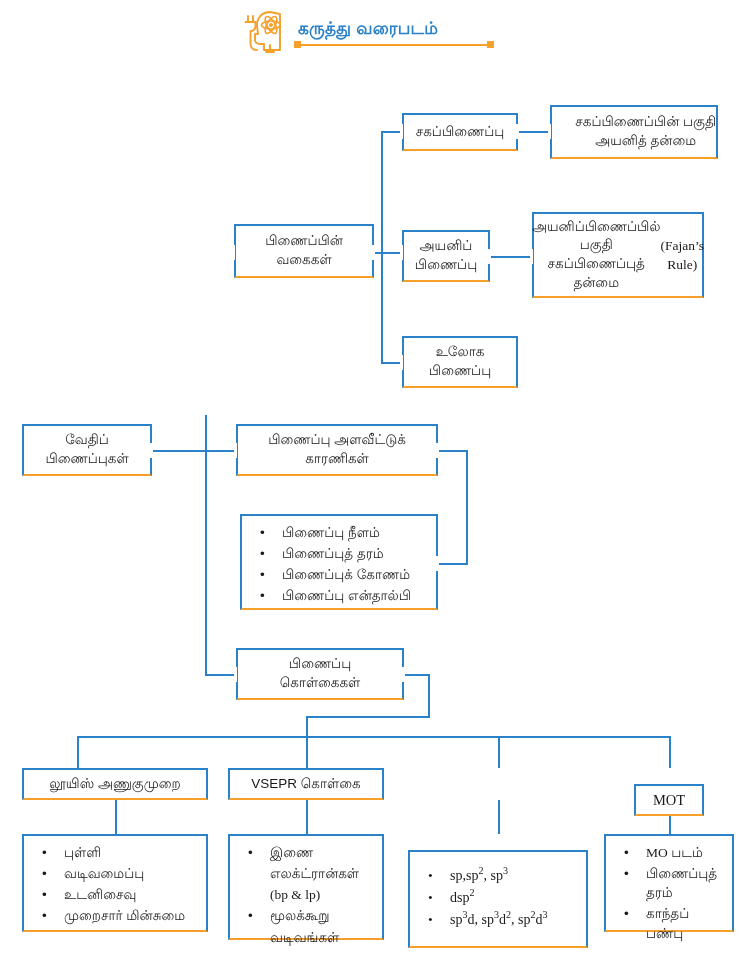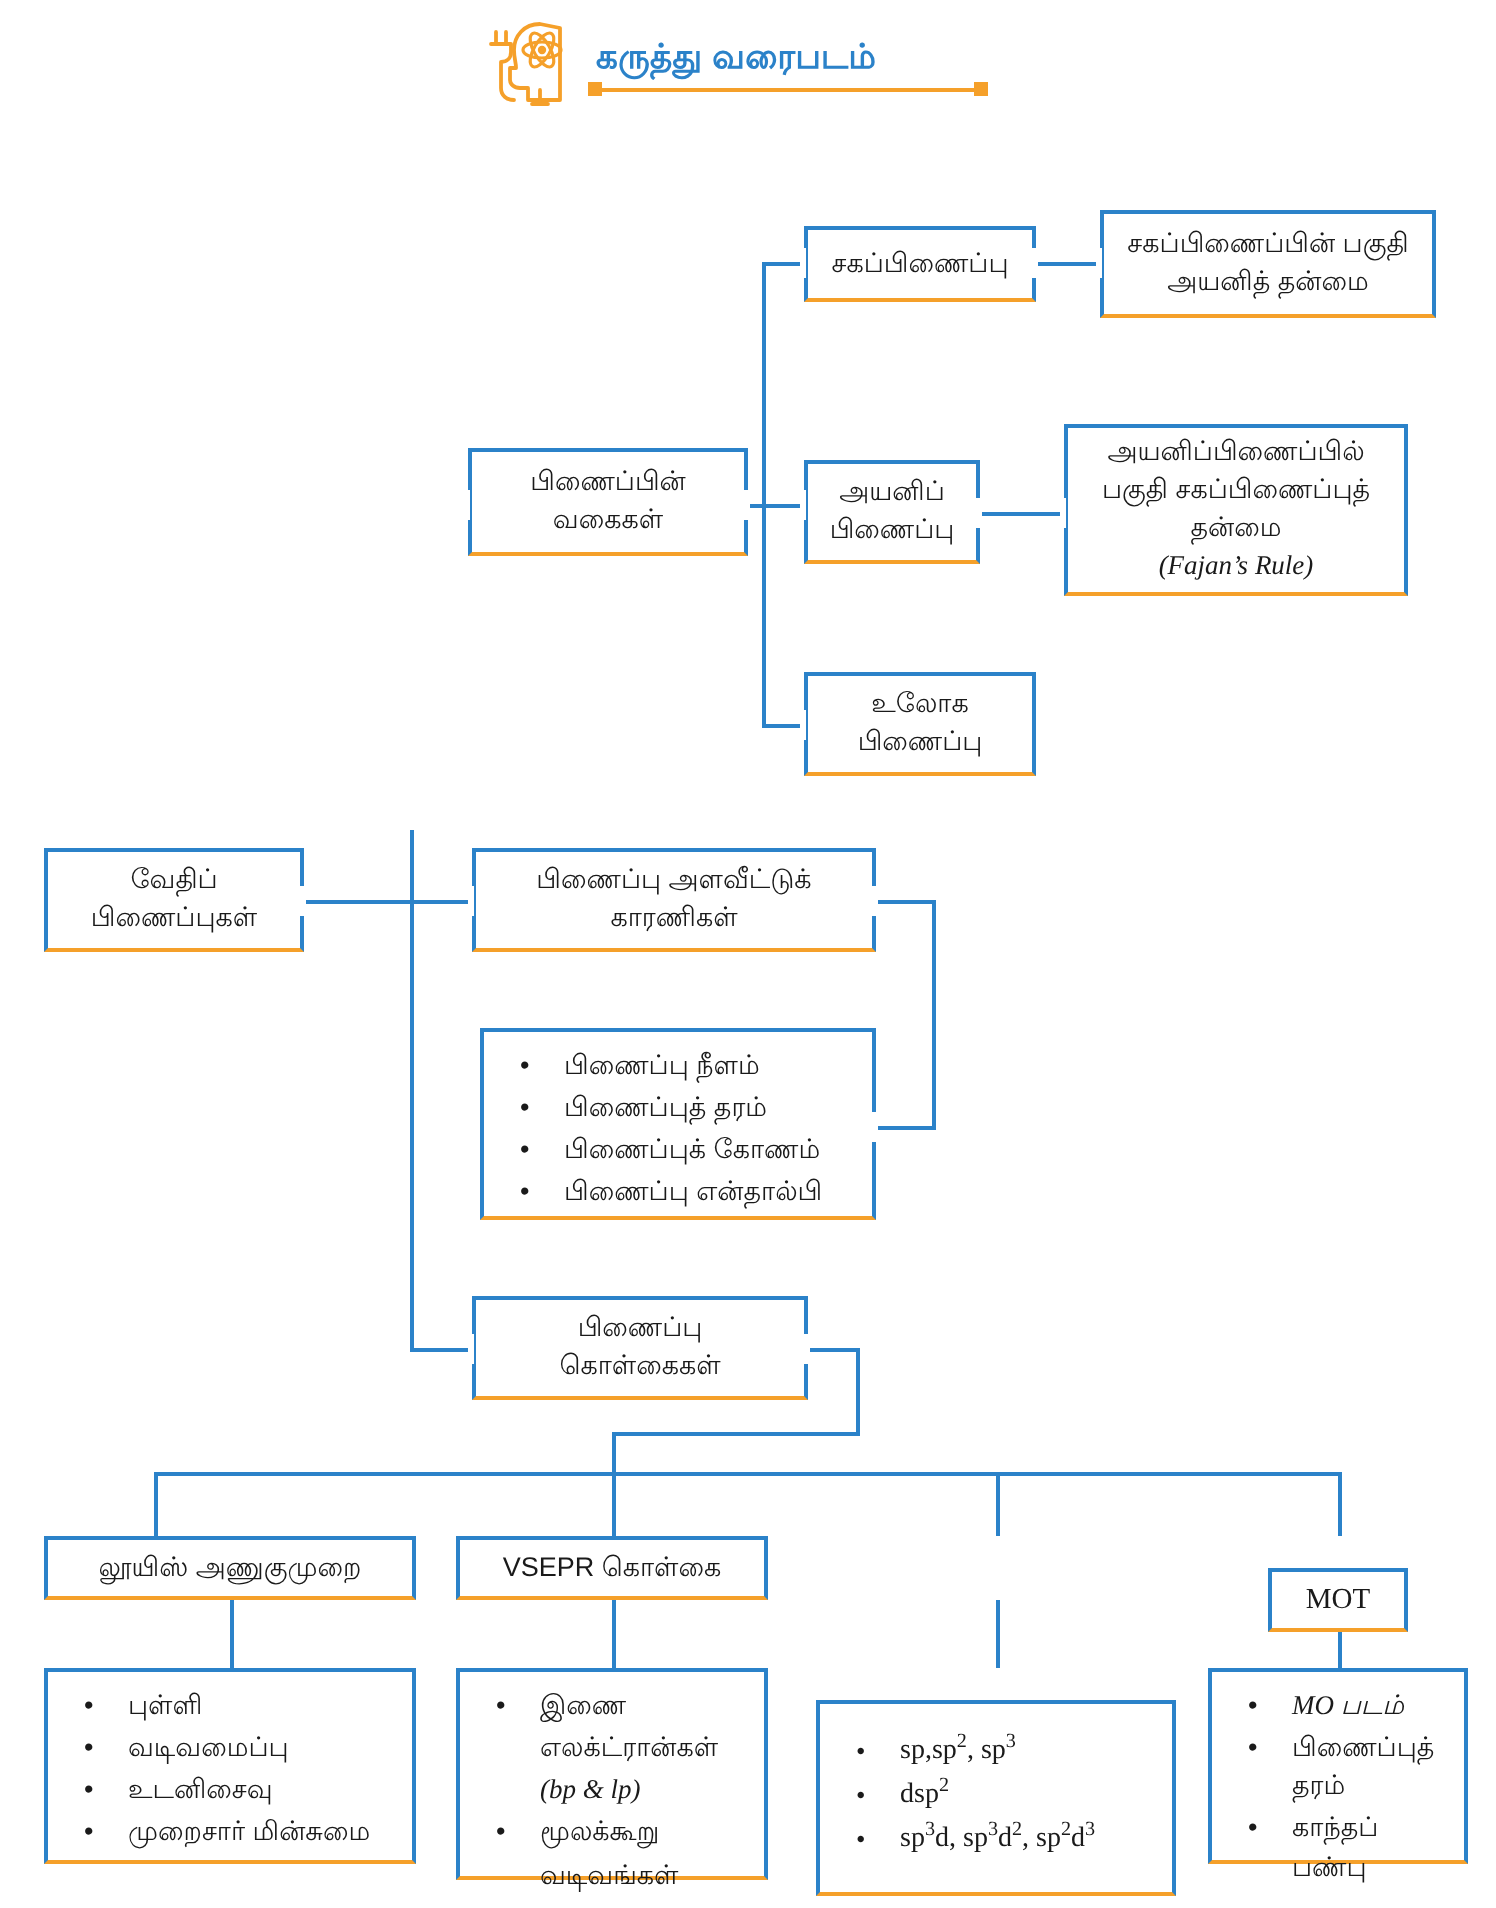--- a/index.html
+++ b/index.html
@@ -51,21 +51,21 @@
     font-size:13.5px;
     line-height:1.42;
   }
   .box ul li .bl{
     position:absolute;left:8px;top:0;
     font-size:13.5px;line-height:1.42;
   }
   .box ul li.cont{padding-left:30px;}
 
   .serif{font-family:"Liberation Serif","DejaVu Serif",serif;font-size:14.5px;margin-top:16px;}
-  .serif-sm{font-family:"Liberation Serif","DejaVu Serif",serif;font-size:13.5px;font-style:italic;}
+  .serif-sm{font-family:"Liberation Serif","DejaVu Serif",serif;font-size:13.5px;}
   sup{font-size:0.72em;vertical-align:super;line-height:0;}
 
   
   #hdr{position:absolute;left:240px;top:6px;width:260px;height:52px;}
   #hdr .ttl{
     position:absolute;left:58px;top:13px;
     font-size:17px;color:#2b82c9;font-weight:600;white-space:nowrap;
     letter-spacing:.2px;
   }
   #hdr .rule{position:absolute;left:58px;top:38px;width:196px;height:2px;background:#f5a02a;}
@@ -165,34 +165,34 @@
   </div>
   <div class="notch" style="left:232px;top:245px;height:15px;"></div>
   <div class="notch" style="left:372px;top:245px;height:15px;"></div>
 
   <div class="box" style="left:402px;top:113px;width:116px;height:38px;">
     <span>சகப்பிணைப்பு</span>
   </div>
   <div class="notch" style="left:400px;top:124px;height:15px;"></div>
   <div class="notch" style="left:516px;top:124px;height:15px;"></div>
 
-  <div class="box" style="left:550px;top:105px;width:168px;height:54px;">
+  <div class="box" style="left:550px;top:105px;width:168px;height:54px;justify-content:flex-end;">
     <span style="white-space:pre-line">சகப்பிணைப்பின் பகுதி
 அயனித் தன்மை</span>
   </div>
   <div class="notch" style="left:548px;top:124px;height:15px;"></div>
 
   <div class="box" style="left:402px;top:230px;width:88px;height:52px;">
     <span style="white-space:pre-line">அயனிப்
 பிணைப்பு</span>
   </div>
   <div class="notch" style="left:400px;top:245px;height:15px;"></div>
   <div class="notch" style="left:488px;top:249px;height:15px;"></div>
 
-  <div class="box" style="left:532px;top:212px;width:172px;height:86px;flex-direction:column;">
+  <div class="box" style="left:532px;top:212px;width:172px;height:86px;flex-direction:row;">
     <span style="white-space:pre-line">அயனிப்பிணைப்பில்
 பகுதி சகப்பிணைப்புத்
 தன்மை</span>
     <span class="serif-sm" style="margin-top:1px;">(Fajan’s Rule)</span>
   </div>
   <div class="notch" style="left:530px;top:249px;height:15px;"></div>
 
   <div class="box" style="left:402px;top:336px;width:116px;height:52px;">
     <span style="white-space:pre-line">உலோக
 பிணைப்பு</span>

